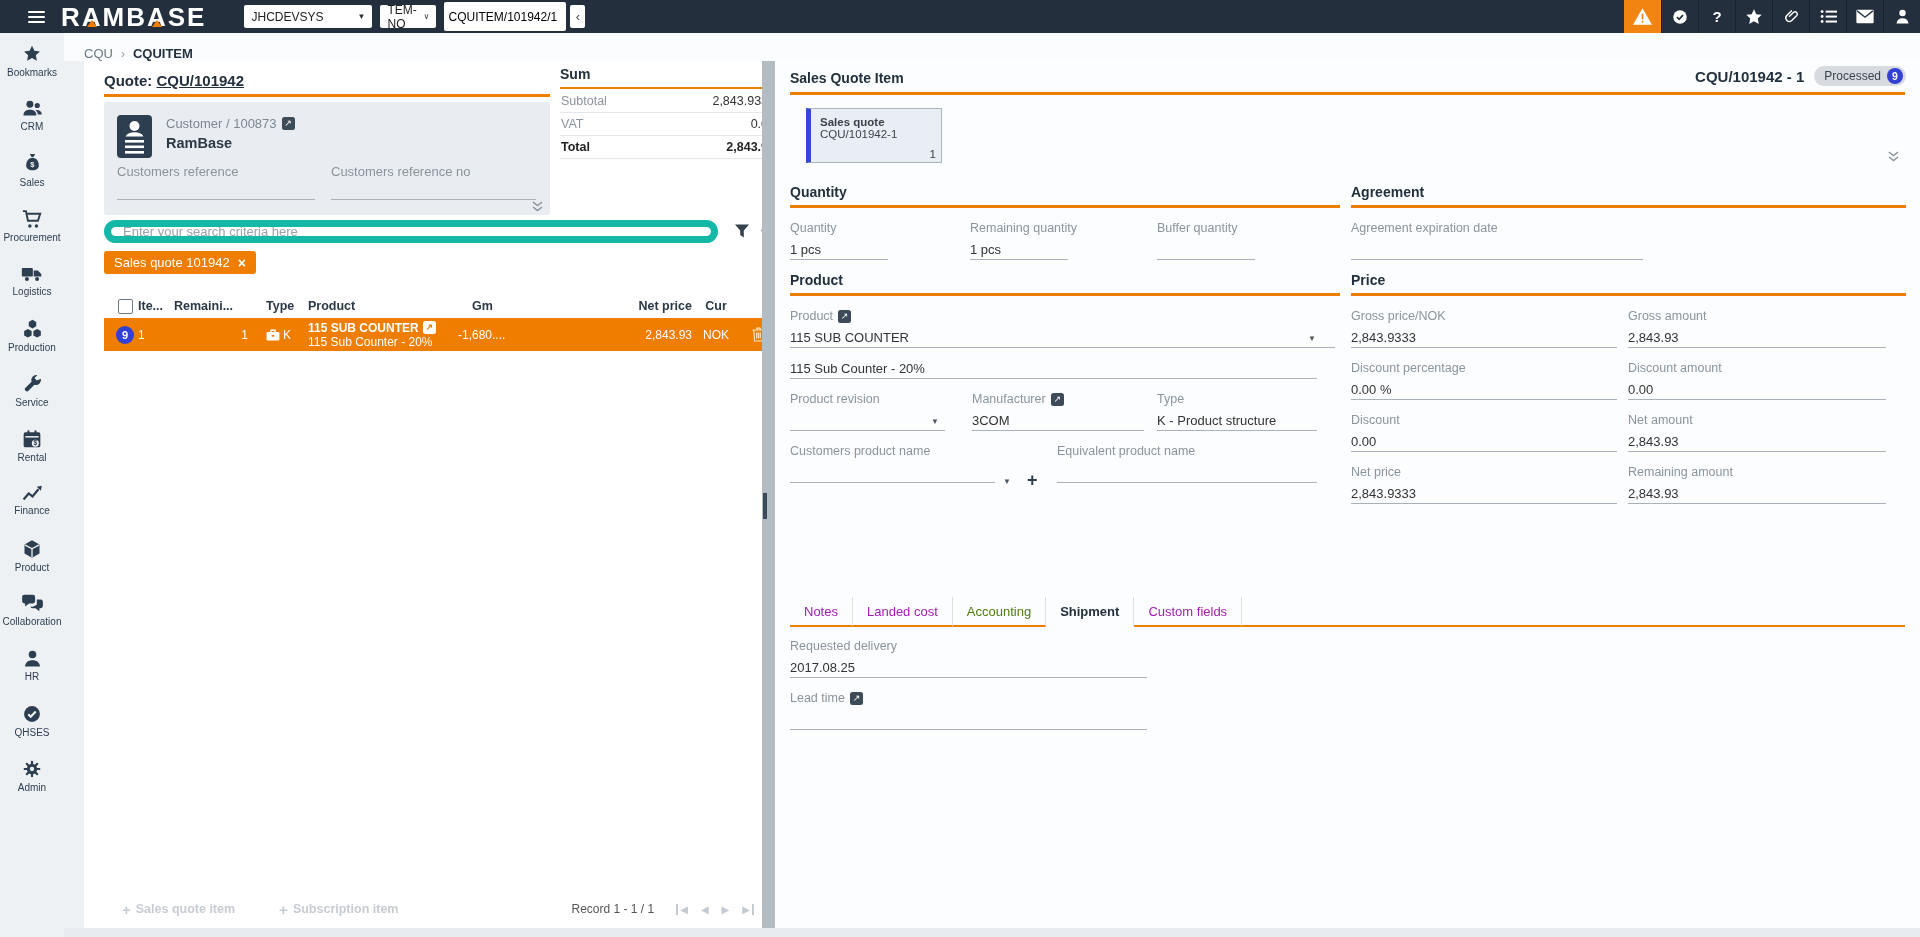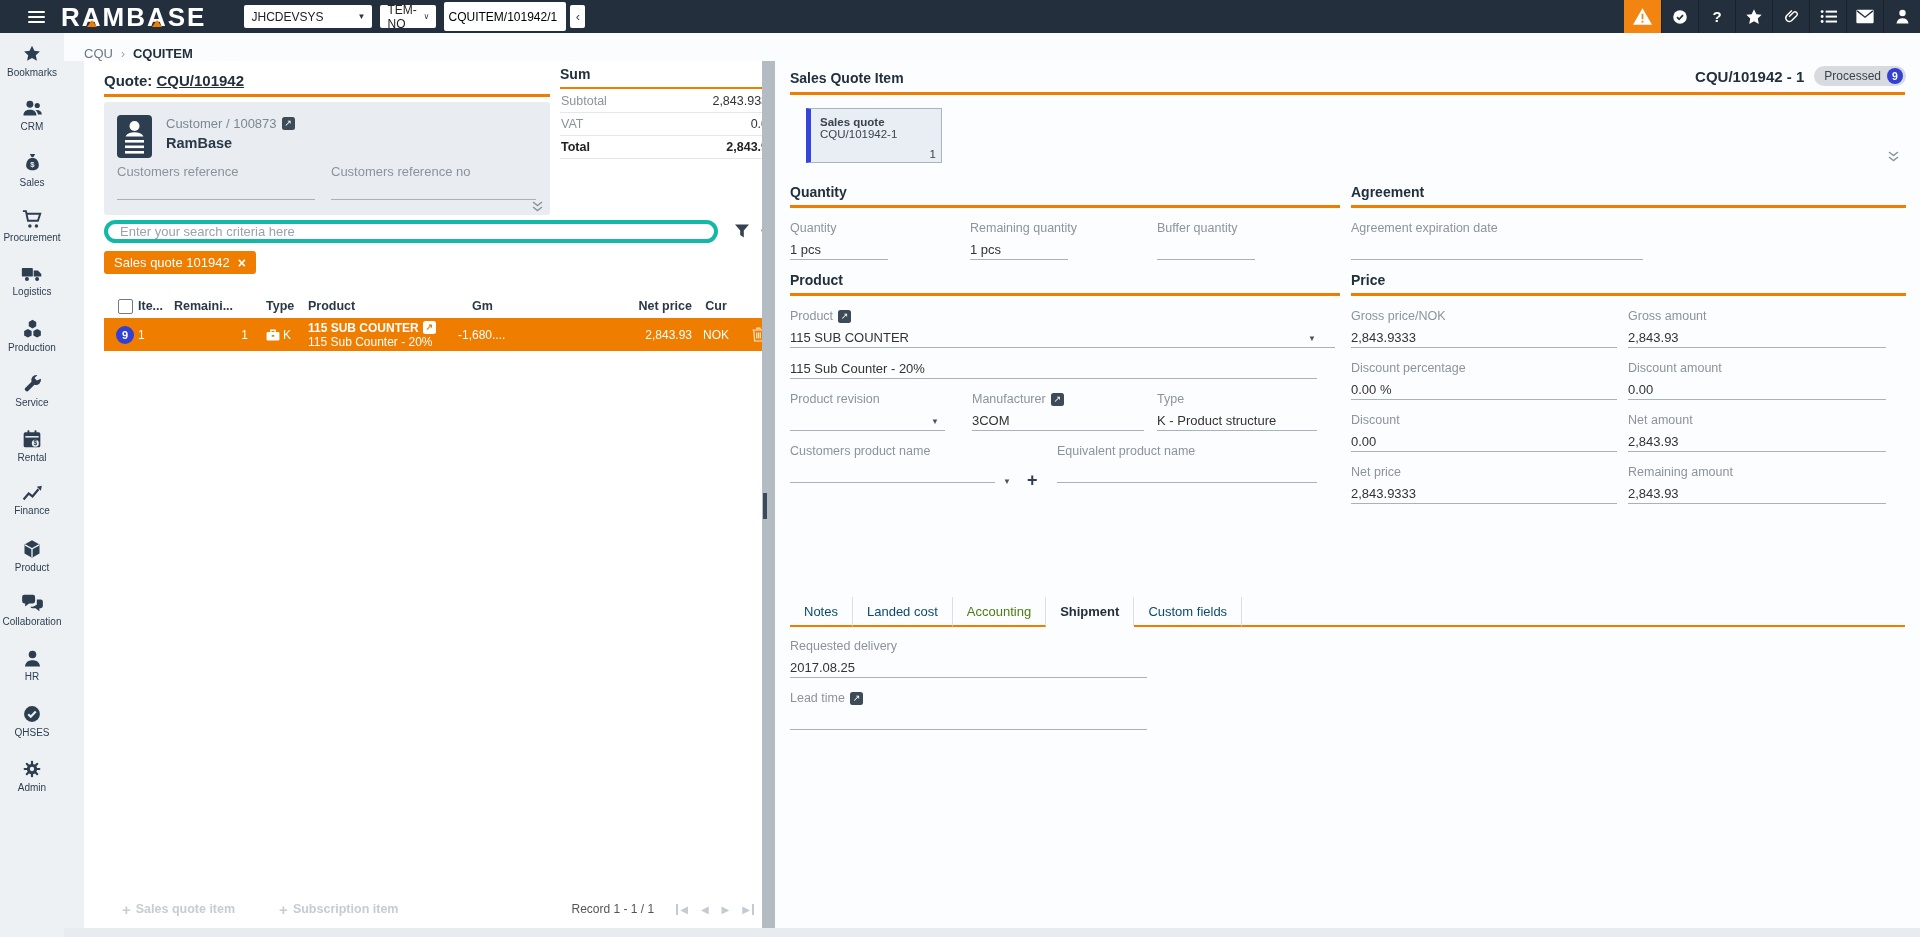--- a/index.html
+++ b/index.html
@@ -67,21 +67,21 @@
   .sum-row.total .sl,.sum-row.total .sv{font-weight:bold;color:#222}
   .cust-card{position:absolute;left:20px;top:41px;width:446px;height:113px;background:#e9edf2;border-radius:3px}
   .cc-type{position:absolute;left:62px;top:14px;font-size:13px;color:#7d8791;display:flex;align-items:center;gap:5px}
   .cc-name{position:absolute;left:62px;top:33px;font-size:14.5px;font-weight:bold;color:#2b3947}
   .cc-lbl{position:absolute;top:62px;font-size:13px;color:#8a939b}
   .cc-line{position:absolute;top:97px;height:1px;background:#a9b2ba}
   .cc-chev{position:absolute;right:6px;bottom:3px}
   .ext{display:inline-flex;width:13px;height:13px;background:#3d4a57;border-radius:2.5px;
        color:#fff;font-size:9px;align-items:center;justify-content:center;line-height:1;cursor:pointer}
   .ext.white{background:#fff;color:var(--accent-orange)}
-  .search-input{position:absolute;left:20px;top:159px;width:614px;height:23px;border:4px solid #14b8a6;
+  .search-input{position:absolute;left:20px;top:159px;width:614px;height:23px;border:7px solid #14b8a6;
        border-radius:12px;padding:0 12px;font-size:13px;color:#333;outline:none;
        font-family:"Liberation Sans",sans-serif;background:#fff}
   .search-input::placeholder{color:#9aa2ab}
   .icon-btn{position:absolute;cursor:pointer}
   .chip{position:absolute;left:20px;top:190px;height:23px;background:var(--accent-orange);border-radius:3px;
        color:#fff;font-size:13px;display:inline-flex;align-items:center;padding:0 10px;gap:8px}
   .chip .x{font-weight:bold;font-size:14px;cursor:pointer}
   .grid-cols{display:grid;grid-template-columns:34px 36px 78px 56px 150px 88px 146px 48px 1fr;align-items:center}
   .tbl-head{position:absolute;left:20px;top:235px;width:672px;height:20px;font-size:12.5px;
        font-weight:bold;color:#2b3947}
@@ -136,21 +136,21 @@
   .w98{width:98px}.w155{width:155px}.w172{width:172px}.w160{width:160px}
   .w205{width:205px}.w260{width:260px}.w266{width:266px}.w258{width:258px}.w292{width:292px}
   .fld-full .fval{width:545px}.fld-desc .fval{width:527px}
   .abs-car{position:absolute;bottom:5px}
   .row4{position:relative;height:50px}
   .row4 .equiv{position:absolute;left:267px;top:0;width:260px}
   .row4 .car-sm{position:absolute;left:213px;top:33px}
   .row4 .plus{position:absolute;left:237px;top:26px;font-size:18px;font-weight:bold;color:#2c3e50;cursor:pointer}
   .rp-tabs{position:absolute;left:15px;top:536px;width:1115px;display:flex;font-size:13px}
   .tab{padding:7px 14px 6px;border-right:1px solid #dadfe3;border-bottom:2px solid var(--accent-orange);
-       color:#0c4a6e;cursor:pointer;white-space:nowrap}
+       color:#a21caf;cursor:pointer;white-space:nowrap}
   .tab.dim{color:#4d7c0f}
   .tab.active{font-weight:bold;color:var(--navy-ink);background:#fcfdfe;border-bottom-color:#fcfdfe}
   .tab-fill{flex:1;border-bottom:2px solid var(--accent-orange)}
   .shipment{position:absolute;left:15px;top:578px;width:357px}
   .shipment .fval{width:357px}
 </style>
 </head>
 <body>
 
 <div class="topbar">

